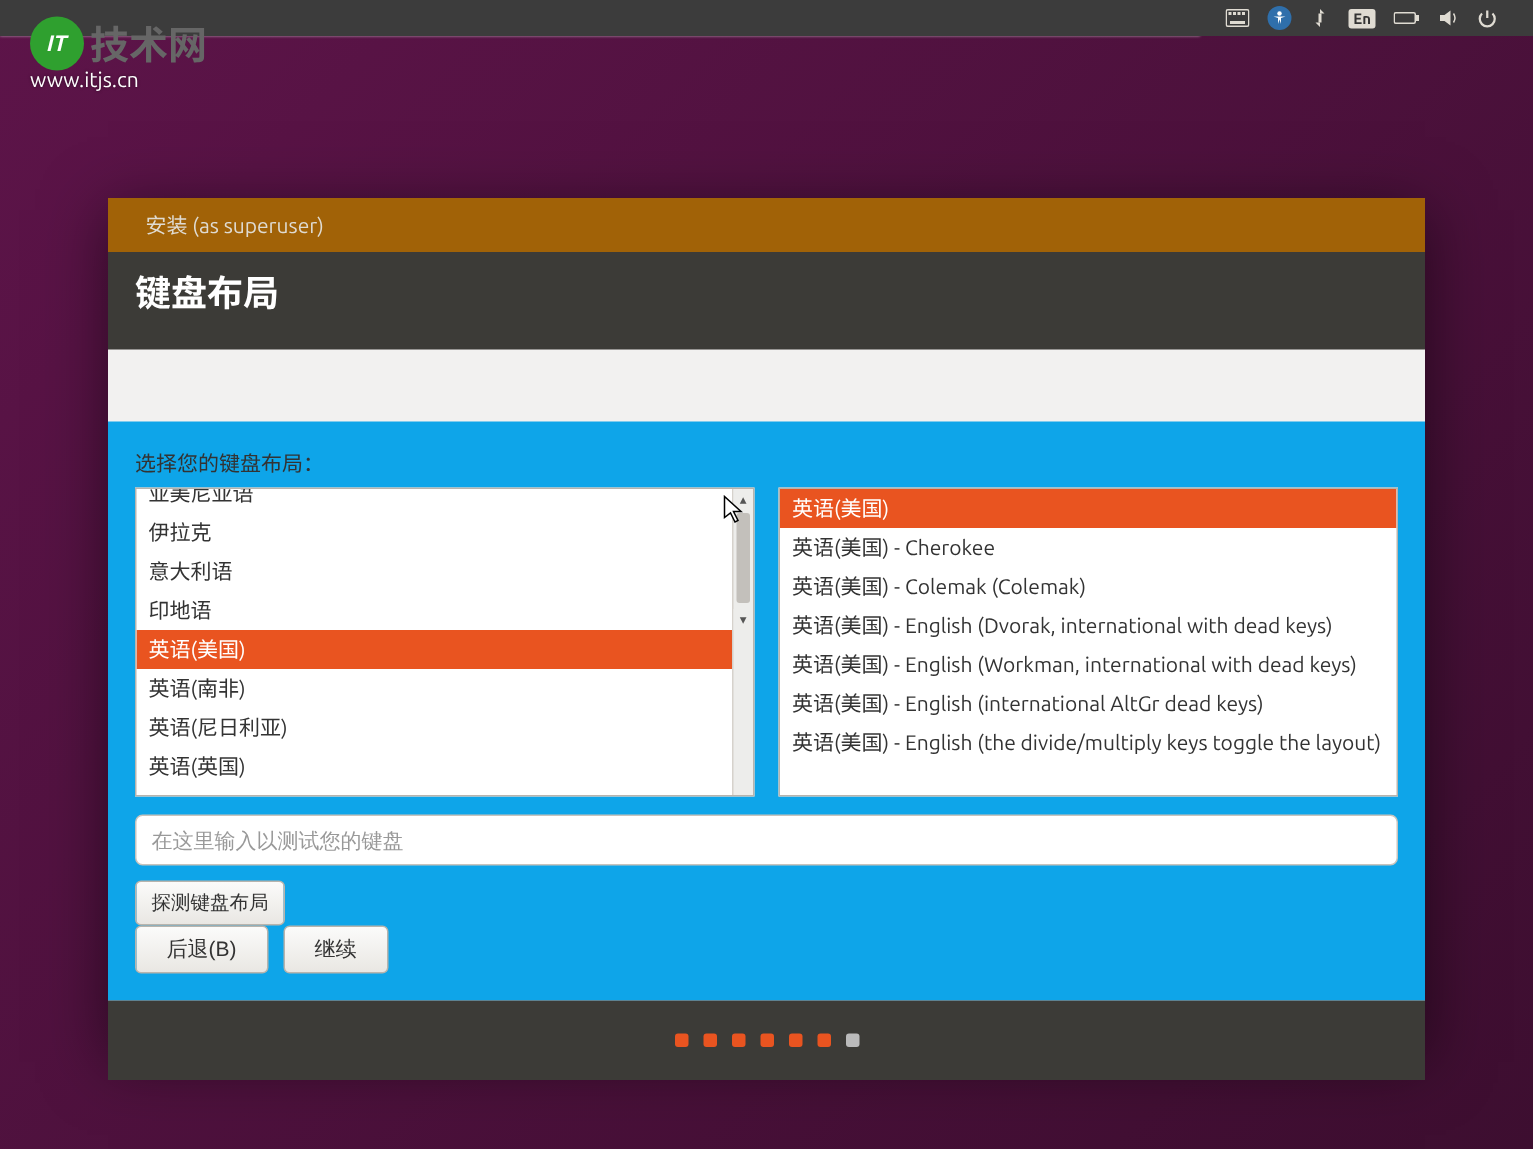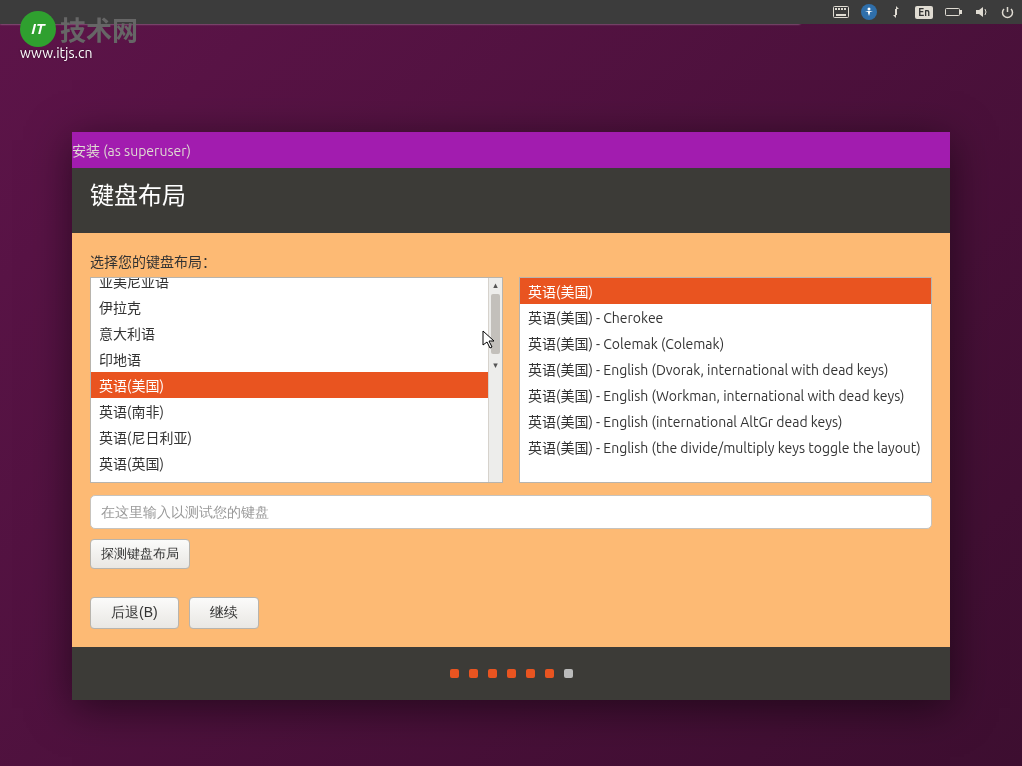--- a/index.html
+++ b/index.html
@@ -12,21 +12,21 @@
       overflow: hidden;
     }
     .top-panel {
       position: absolute;
       top: 0; left: 0; right: 0;
       height: 24px;
       background: #3c3c3c;
       display: flex;
       justify-content: flex-end;
       align-items: center;
-      padding-right: 8px;
+      padding-right: 24px;
       gap: 12px;
     }
     .top-panel-blur {
       position: absolute;
       top: 0; left: 0;
       height: 24px;
       filter: blur(1px);
       color: #222;
       font-size: 11px;
       white-space: nowrap;
@@ -89,40 +89,41 @@
       position: absolute;
       top: 132px; left: 72px;
       width: 878px;
       height: 568px;
       background: #f2f1f0;
       box-shadow: 0 8px 40px rgba(0,0,0,0.5);
       display: flex;
       flex-direction: column;
     }
     .titlebar {
-      background: #a21caf;
+      background: #a16207;
       color: #dfdbd2;
-      padding: 8px 0;
+      padding: 8px 25px;
       font-size: 14px;
     }
     .header-band {
       background: #3c3b37;
       padding: 8px 18px 22px 18px;
     }
     .page-title {
       color: #fff;
       font-size: 24px;
-      font-weight: 400;
+      font-weight: 700;
     }
     .content-area {
-      background: #fdba74;
+      background: #0ea5e9;
       flex: 1;
       padding: 18px;
       display: flex;
       flex-direction: column;
+      margin-top: 48px;
     }
     .choose-label {
       color: #333;
       font-size: 14px;
       margin-bottom: 6px;
     }
     .lists-row {
       display: flex;
       gap: 16px;
       height: 206px;

